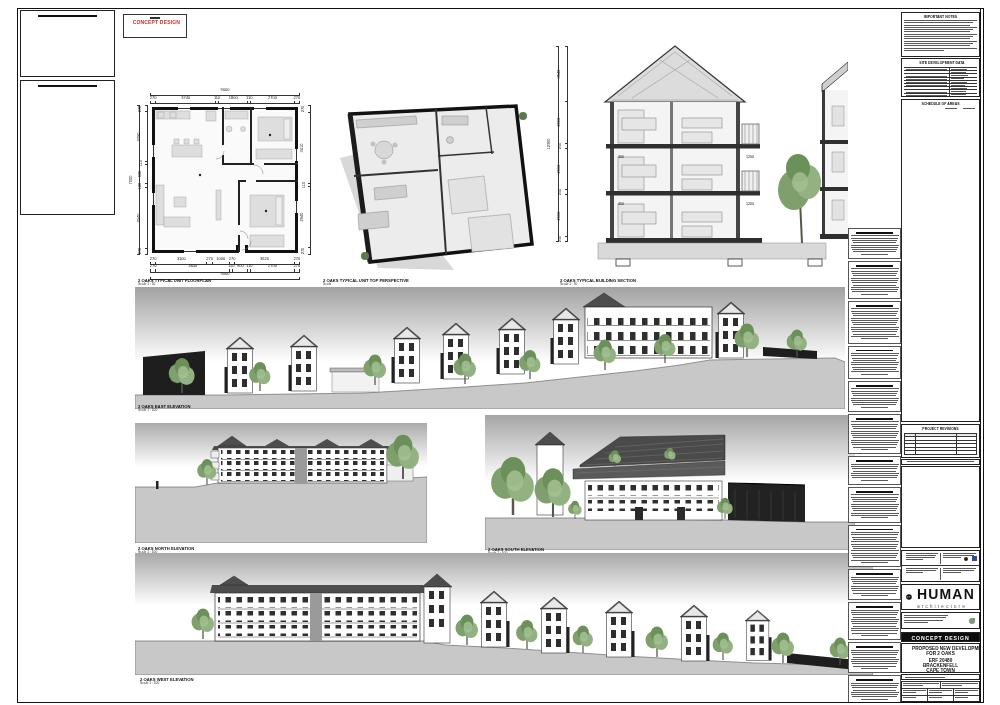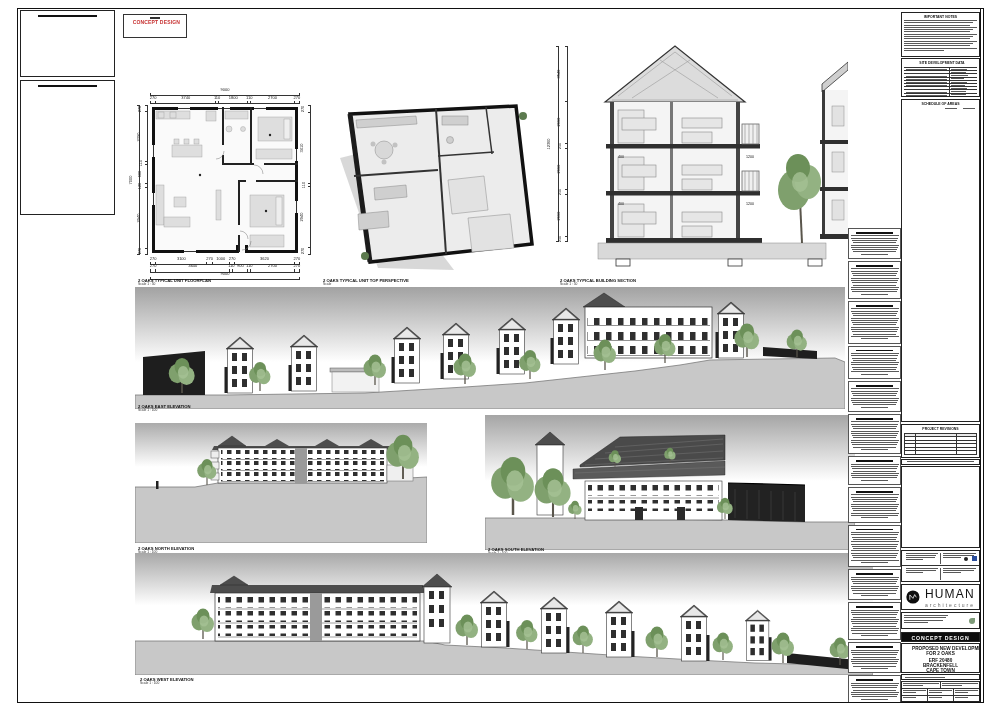--- a/index.html
+++ b/index.html
@@ -57,21 +57,21 @@
   .revrow .r3 { flex:1; }
   .caution { padding:1px 2px; }
   .consrow { display:flex; height:15px; border-bottom:0.5px solid #333; padding:1.5px; }
   .consrow:last-child { border-bottom:none; }
   .consrow .half { flex:1; padding:0 2px; position:relative; }
   .consrow .half.l { border-right:0.5px solid #555; }
   .icon-bluesq { position:absolute; right:1px; top:3px; width:5px; height:5px; background:#2a4d9b; }
   .icon-dot { position:absolute; right:10px; top:4px; width:4px; height:4px; border-radius:50%; background:#222; }
   .icon-leaf { position:absolute; right:2px; top:3px; width:6px; height:6px; border-radius:50% 0 50% 50%; background:#7d9a78; }
   .logobox { display:flex; align-items:center; gap:5px; padding:3px 4px; }
-  .logotext .nm { font-size:12px; font-weight:normal; letter-spacing:1.2px; color:#111; }
+  .logotext .nm { font-size:14px; font-weight:bold; letter-spacing:1.2px; color:#111; }
   .logotext .sb { font-size:5px; letter-spacing:2px; color:#666; margin-top:1px; }
   .banner { background:#0d0d0d; color:#fff; text-align:center; }
   .banner-inner { font-size:6.5px; font-weight:bold; letter-spacing:1px; transform:scale(.8); transform-origin:50% 50%; padding-top:1.5px; white-space:nowrap; }
   .projbox { text-align:center; }
   .projlines { transform:scale(.78); transform-origin:50% 0; }
   .projlines div { font-size:6px; font-weight:bold; color:#111; line-height:6.6px; white-space:nowrap; }
   .projlines div.gap { height:2px; }
   .infotable { border-top:0.5px solid #333; }
   .inforow { display:flex; border-bottom:0.5px solid #333; height:7px; }
   .inforow .cell { flex:1; border-right:0.5px solid #333; padding:1px; }

